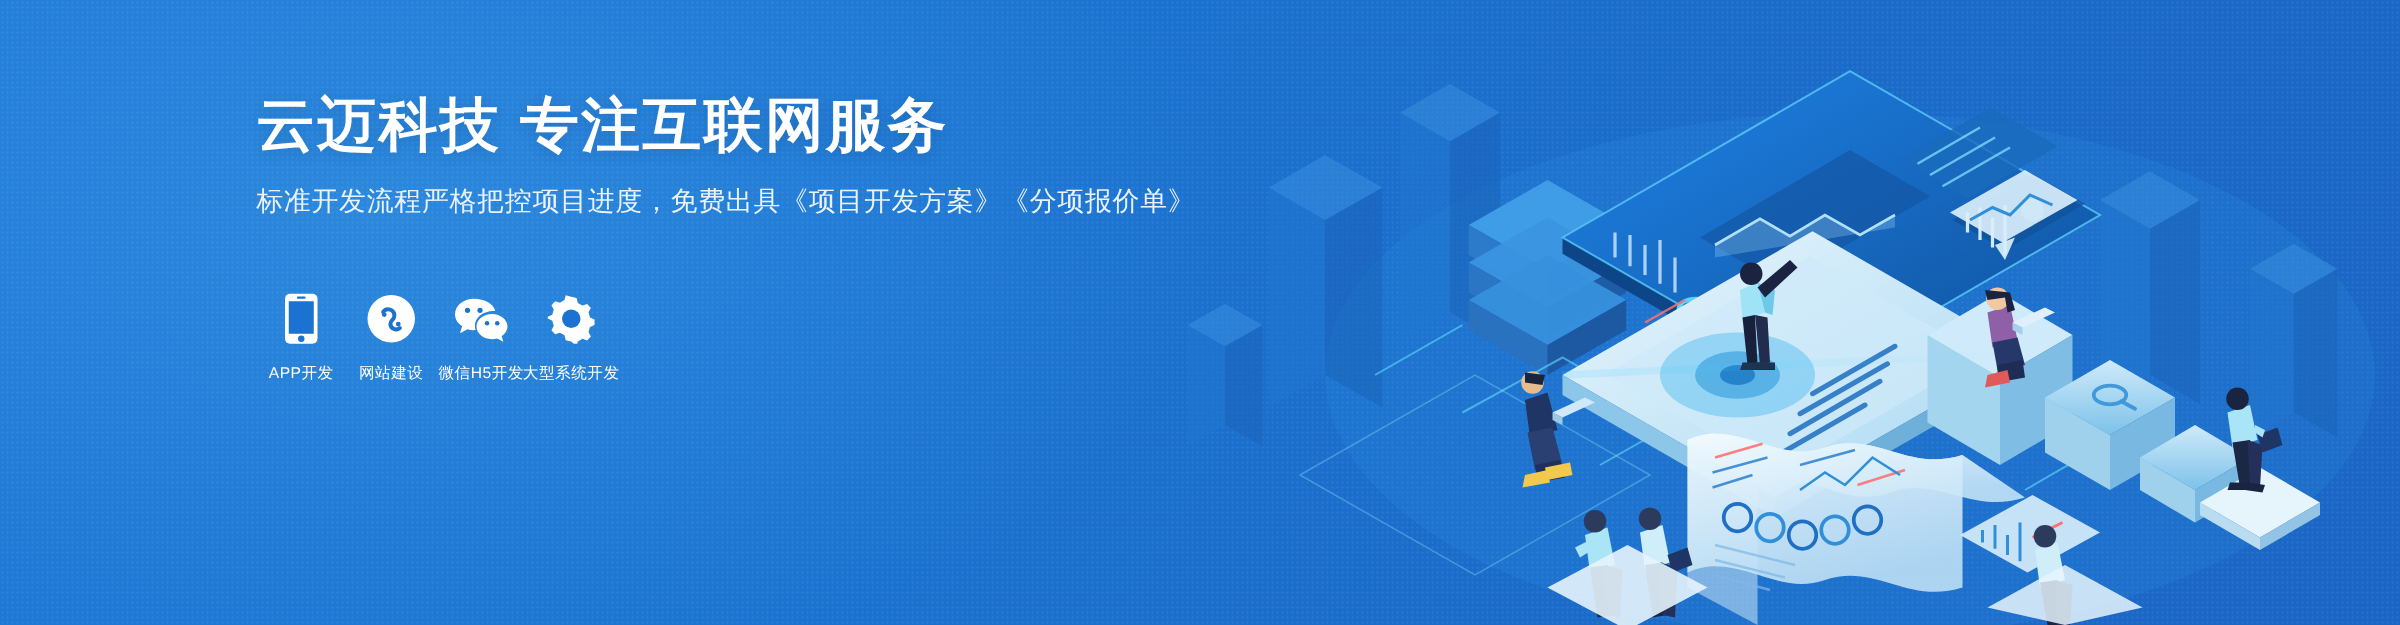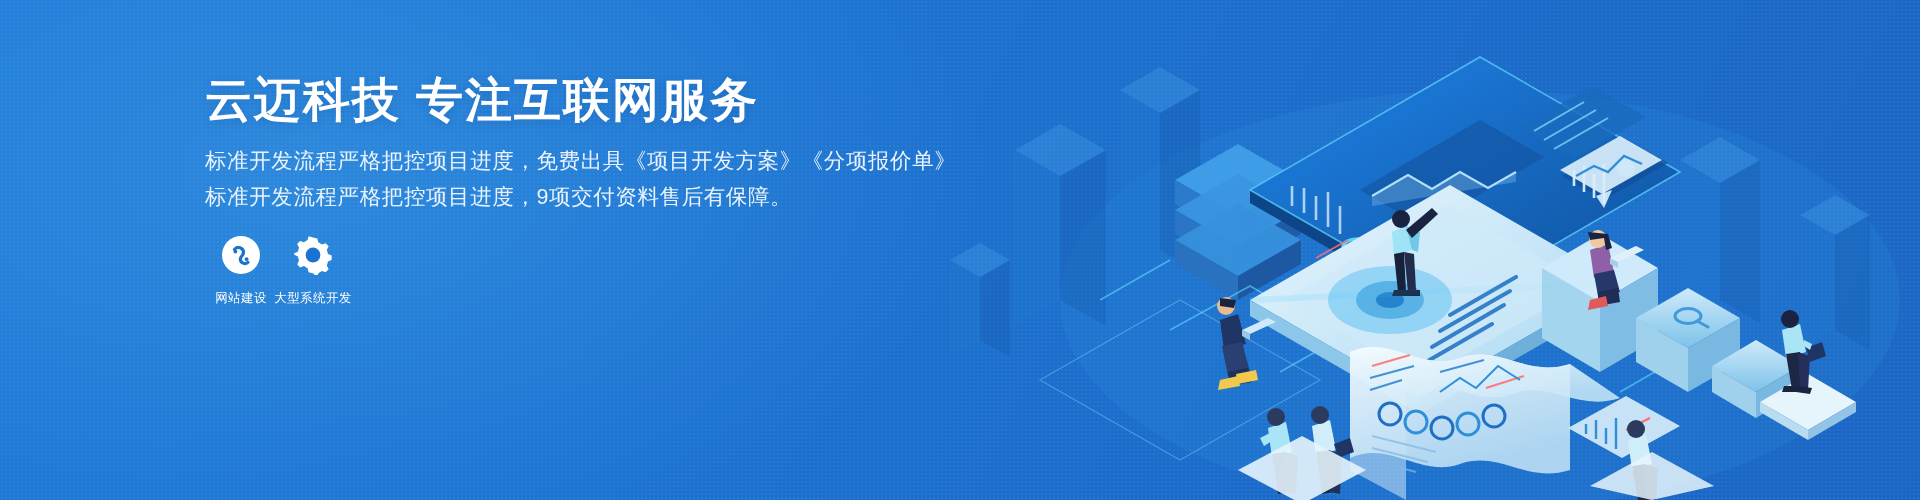--- a/index.html
+++ b/index.html
@@ -376,37 +376,60 @@
       <path d="M330 300 L700 283" stroke="url(#gGlow)" stroke-width="6" opacity="0.3" fill="none"></path>
     </svg>
   </div>
 
   <div class="content">
 
     <div class="headline">云迈科技 专注互联网服务</div>
 
     <div class="sub sub-1">标准开发流程严格把控项目进度，免费出具《项目开发方案》《分项报价单》</div>
 
-    <div class="sub sub-2">标准开发流程严格把控项目进度，9项交付资料售后有保障。</div>
 
     <div class="services">
 
+      <div class="service">
+        <div class="svc-icon">
+          <svg width="28" height="42" viewBox="0 0 28 42">
+            <rect x="1" y="1" width="26" height="40" rx="4" fill="#ffffff"></rect>
+            <rect x="4" y="7" width="20" height="26" fill="#1b72d0"></rect>
+            <rect x="10.5" y="3.2" width="7" height="1.8" rx="0.9" fill="#1b72d0"></rect>
+            <circle cx="14" cy="37" r="2.6" fill="#1b72d0"></circle>
+          </svg>
+        </div>
+        <div class="svc-label">APP开发</div>
+      </div>
 
       <div class="service">
         <div class="svc-icon">
           <svg width="40" height="40" viewBox="0 0 40 40">
             <circle cx="20" cy="20" r="19" fill="#ffffff"></circle>
             <path d="M13.5 14.5 a5 5 0 0 1 9 3 c0 3 -3.2 4 -3.2 6.6 a4.6 4.6 0 0 0 7.6 3.3" fill="none" stroke="#1b72d0" stroke-width="3.2" stroke-linecap="round"></path>
             <circle cx="14.4" cy="16.6" r="1.9" fill="#1b72d0"></circle>
             <circle cx="25.6" cy="24.2" r="1.9" fill="#1b72d0"></circle>
           </svg>
         </div>
         <div class="svc-label">网站建设</div>
       </div>
 
+      <div class="service">
+        <div class="svc-icon">
+          <svg width="44" height="38" viewBox="0 0 44 38">
+            <path d="M16 3 C7.7 3 1 8.6 1 15.4 c0 3.9 2.2 7.3 5.7 9.6 L5 30.5 l6-3.1 c1.6 .4 3.3 .7 5 .7 .5 0 1 0 1.5-.1 -.4-1.1-.6-2.2-.6-3.4 0-6.6 6.6-11.9 14.8-11.9 .5 0 1 0 1.5 .1 C32 7.1 24.8 3 16 3 Z" fill="#ffffff"></path>
+            <circle cx="11" cy="12.2" r="2.1" fill="#1b72d0"></circle>
+            <circle cx="21" cy="12.2" r="2.1" fill="#1b72d0"></circle>
+            <path d="M43 25.2 c0-5.6-5.6-10.1-12.4-10.1 -6.9 0-12.4 4.5-12.4 10.1 0 5.6 5.6 10.1 12.4 10.1 1.4 0 2.8-.2 4.1-.6 l5 2.6 -1.4-4.4 c2.9-1.9 4.7-4.7 4.7-7.7 Z" fill="#ffffff"></path>
+            <circle cx="26.6" cy="22.6" r="1.8" fill="#1b72d0"></circle>
+            <circle cx="34.8" cy="22.6" r="1.8" fill="#1b72d0"></circle>
+          </svg>
+        </div>
+        <div class="svc-label">微信H5开发</div>
+      </div>
 
 
       <div class="service">
         <div class="svc-icon">
           <svg width="40" height="40" viewBox="0 0 40 40">
             <path d="M20 2 l4.6 1.1 1.1 4.1 3.9 2.3 4-1.4 3.2 3.4 -2 3.7 1.2 4.4 3.9 1.7 v4.6 l-3.9 1.7 -1.2 4.4 2 3.7 -3.2 3.4 -4-1.4 -3.9 2.3 -1.1 4.1 L20 40 l-4.6-1.1 -1.1-4.1 -3.9-2.3 -4 1.4 -3.2-3.4 2-3.7 -1.2-4.4 L0.1 20.4 v-1.5 l3.9-1.7 1.2-4.4 -2-3.7 3.2-3.4 4 1.4 3.9-2.3 1.1-4.1 Z" fill="#ffffff" transform="scale(0.94) translate(1.2,0.6)"></path>
             <circle cx="20" cy="20" r="7.4" fill="#1b72d0"></circle>
           </svg>
         </div>
         <div class="svc-label">大型系统开发</div>

